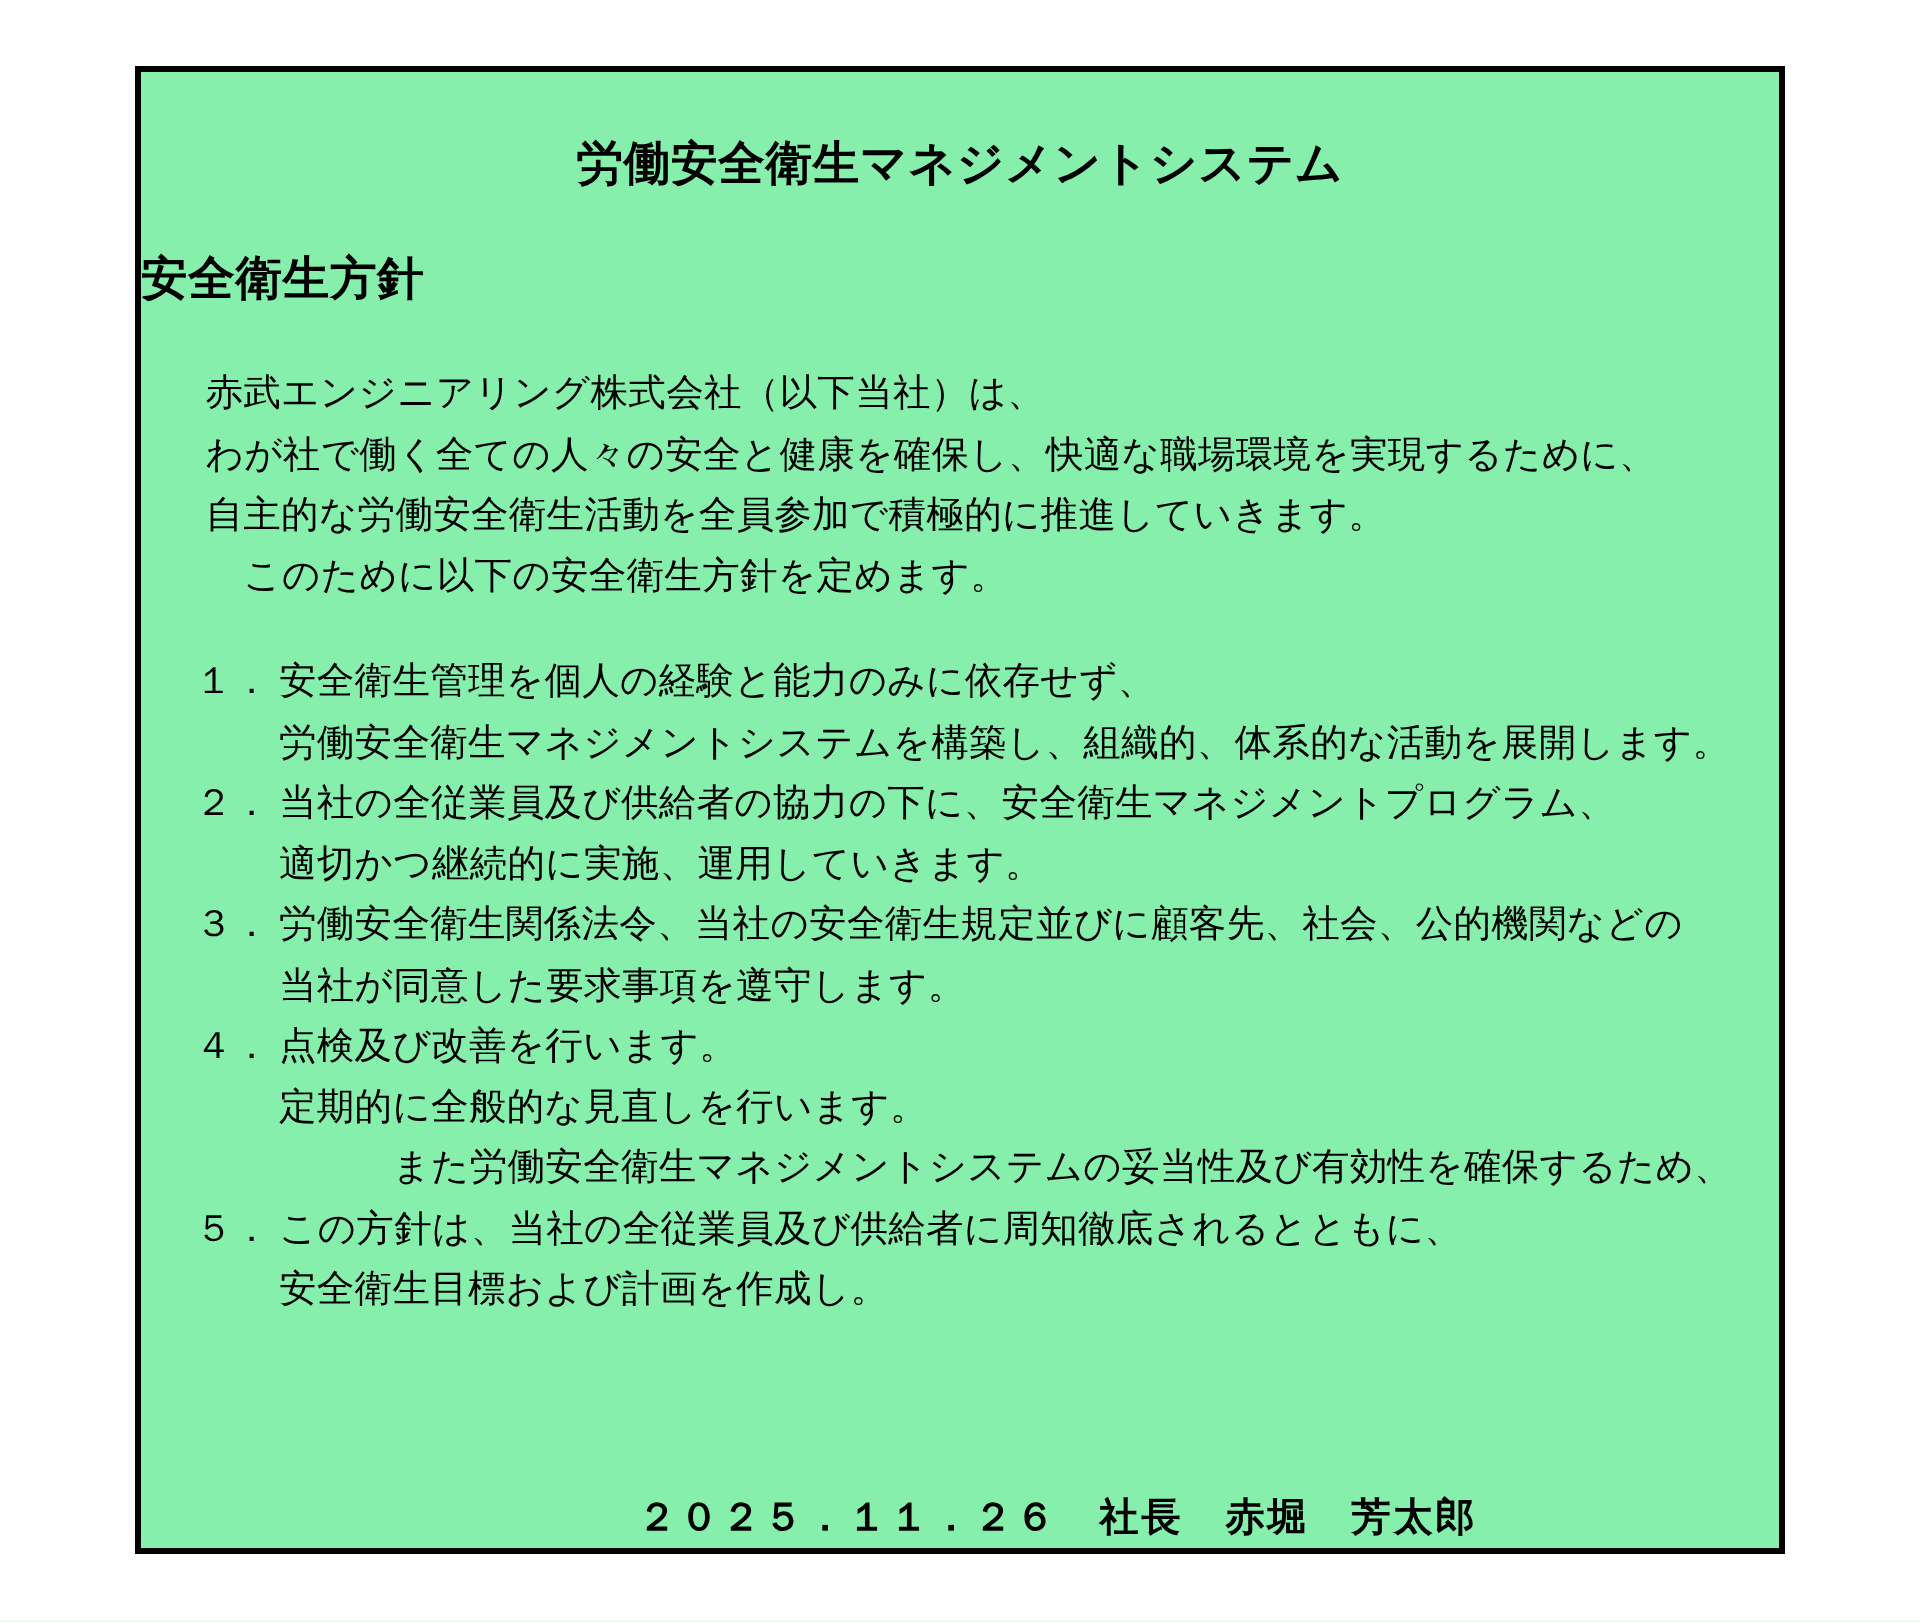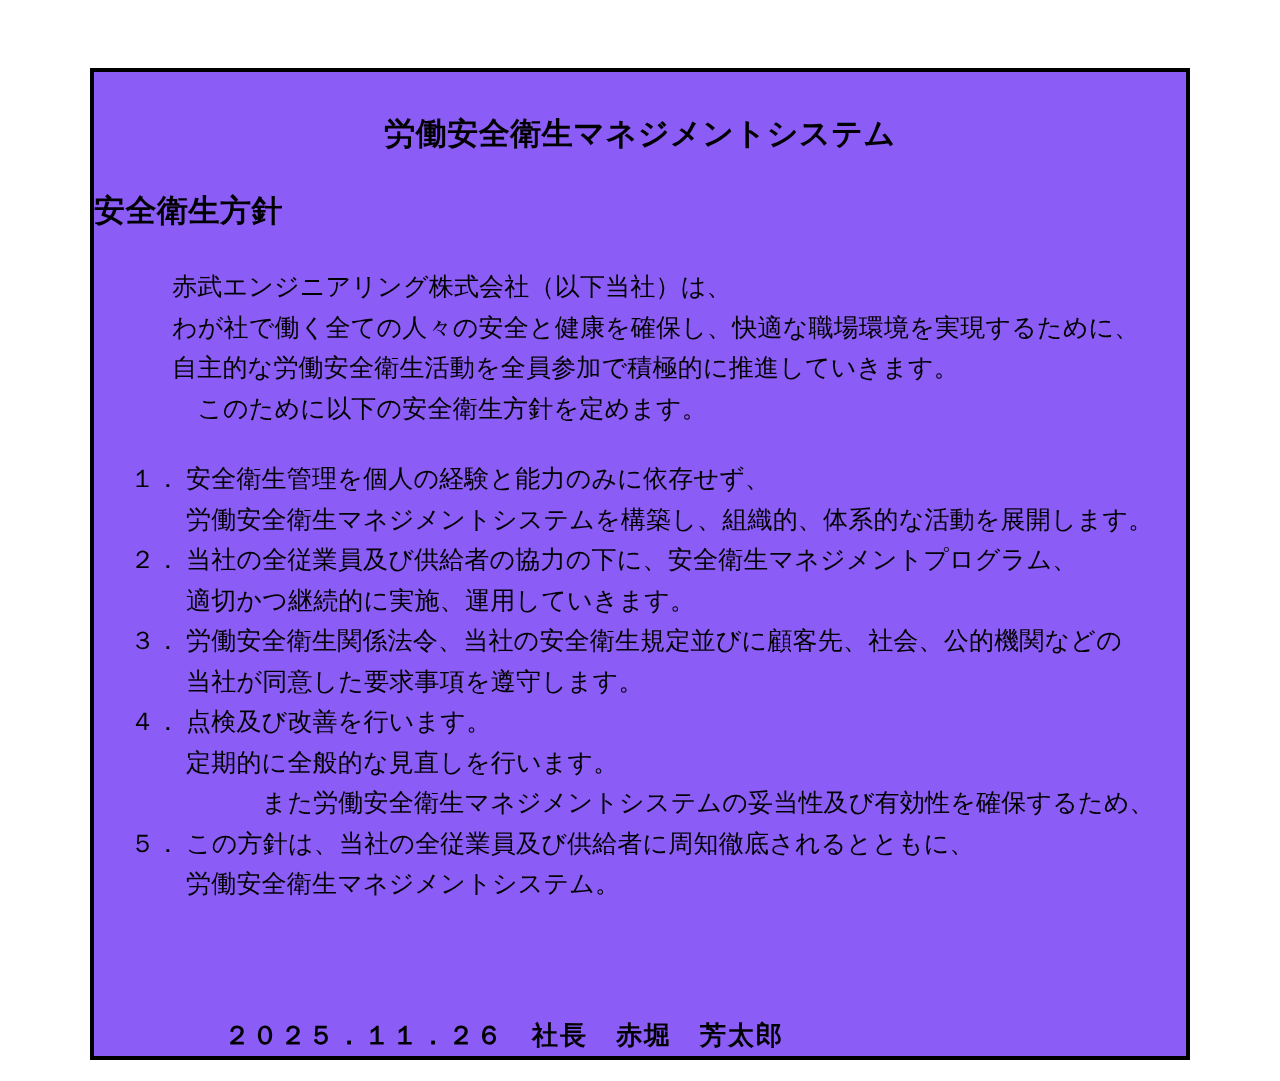--- a/index.html
+++ b/index.html
@@ -21,22 +21,21 @@
     box-sizing: border-box;
   }
   .doc-frame {
     position: absolute;
     left: 90px;
     top: 44px;
     width: 1100px;
     height: 992px;
     border: 4px solid #000000;
     box-sizing: border-box;
-    background: #8b5cf6;
-    margin-top: 24px;
+    background: #86efac;
   }
   .inner {
     position: relative;
     width: 100%;
     height: 100%;
     box-sizing: border-box;
     padding: 0;
   }
   .title-main {
     text-align: center;
@@ -51,21 +50,21 @@
     text-align: left;
     font-family: "DejaVu Sans", sans-serif;
     font-weight: bold;
     font-size: 31px;
     letter-spacing: 0.5px;
     margin-top: 40px;
     line-height: 1.2;
   }
   .intro {
     margin-top: 38px;
-    padding-left: 78px;
+    padding-left: 43px;
     padding-right: 12px;
     font-size: 25px;
     line-height: 1.62;
     letter-spacing: 0.2px;
   }
   .intro div {
     white-space: pre;
   }
   .clauses {
     margin-top: 30px;
@@ -89,20 +88,21 @@
     flex: 1 1 auto;
   }
   .clause-body div {
     white-space: pre;
   }
   .signature {
     position: absolute;
     left: 12px;
     right: 0;
     bottom: 46px;
+    text-align: center;
     font-family: "DejaVu Sans", sans-serif;
     font-weight: bold;
     font-size: 26px;
     letter-spacing: 2px;
     padding-left: 118px;
     white-space: pre;
   }
 </style>
 </head>
 <body>
@@ -153,21 +153,21 @@
             <div>点検及び改善を行います。</div>
             <div>定期的に全般的な見直しを行います。</div>
             <div>　　　また労働安全衛生マネジメントシステムの妥当性及び有効性を確保するため、</div>
           </div>
         </div>
 
         <div class="clause">
           <div class="clause-num">５．</div>
           <div class="clause-body">
             <div>この方針は、当社の全従業員及び供給者に周知徹底されるとともに、</div>
-            <div>労働安全衛生マネジメントシステム。</div>
+            <div>安全衛生目標および計画を作成し。</div>
           </div>
         </div>
 
       </div>
 
       <div class="signature">２０２５．１１．２６　社長　赤堀　芳太郎</div>
 
     </div>
   </div>
 </div>

